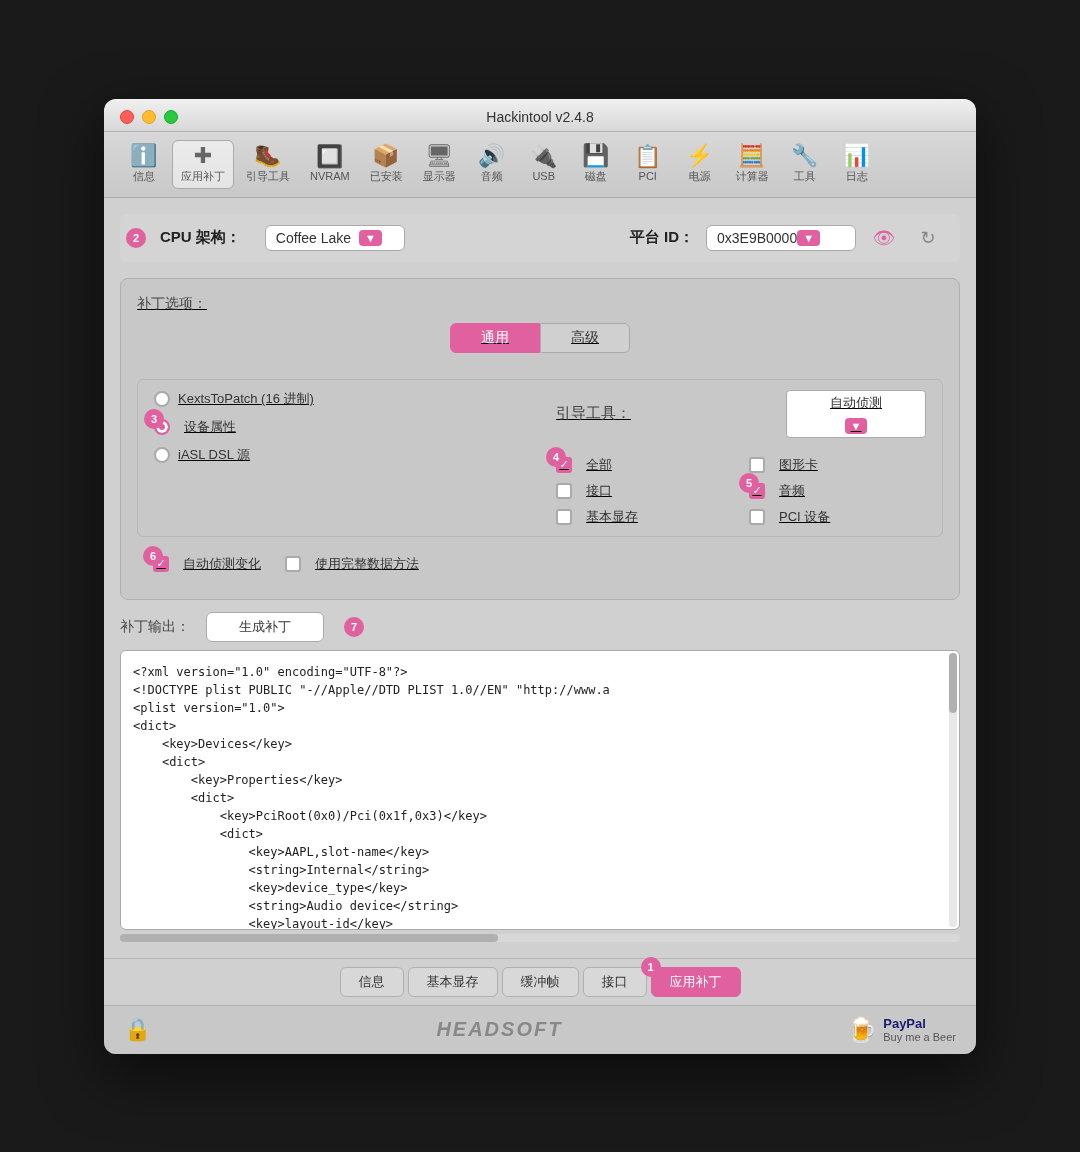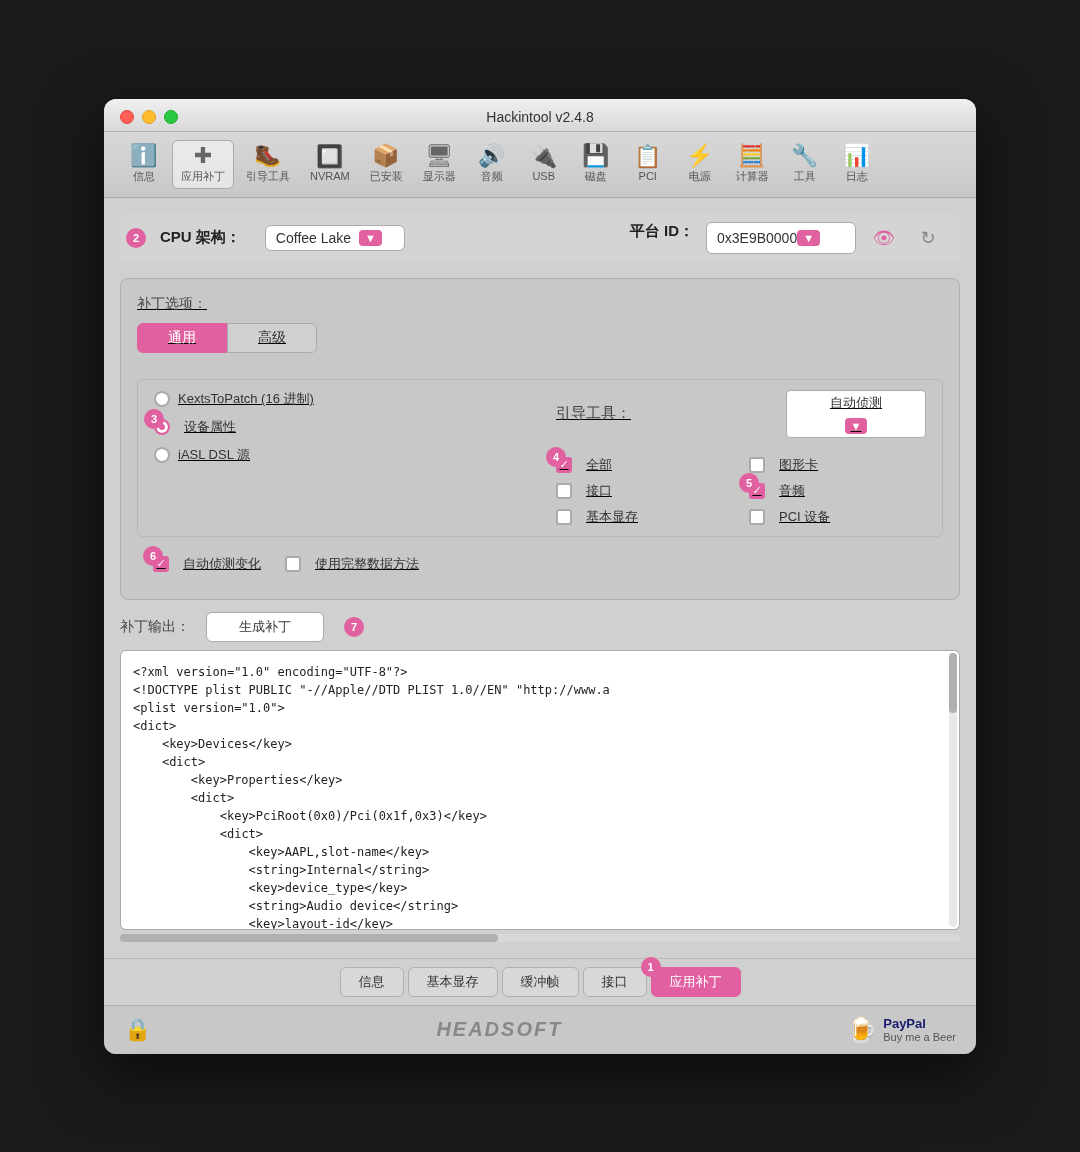--- a/index.html
+++ b/index.html
@@ -125,20 +125,21 @@
     }
     .dropdown-arrow {
       background: #e060a0;
       color: white;
       border-radius: 4px;
       padding: 2px 6px;
       font-size: 11px;
     }
     .platform-row {
       display: flex;
+      align-items: center;
       gap: 12px;
       margin-left: auto;
     }
     .platform-id-select {
       background: white;
       border: 1px solid #aaa;
       border-radius: 6px;
       padding: 4px 10px;
       font-size: 14px;
       color: #333;
@@ -159,20 +160,21 @@
     .icon-btn.eye { color: #e060a0; }
     .icon-btn.refresh { color: #888; }
     
     .patch-section-title {
       font-size: 14px;
       color: #444;
       margin-bottom: 10px;
     }
     .tab-group {
       display: flex;
+      justify-content: center;
       margin-bottom: 26px;
     }
     .tab-btn {
       padding: 5px 30px;
       font-size: 14px;
       border: 1px solid #aaa;
       cursor: pointer;
       background: #d0d0d0;
       color: #333;
     }

